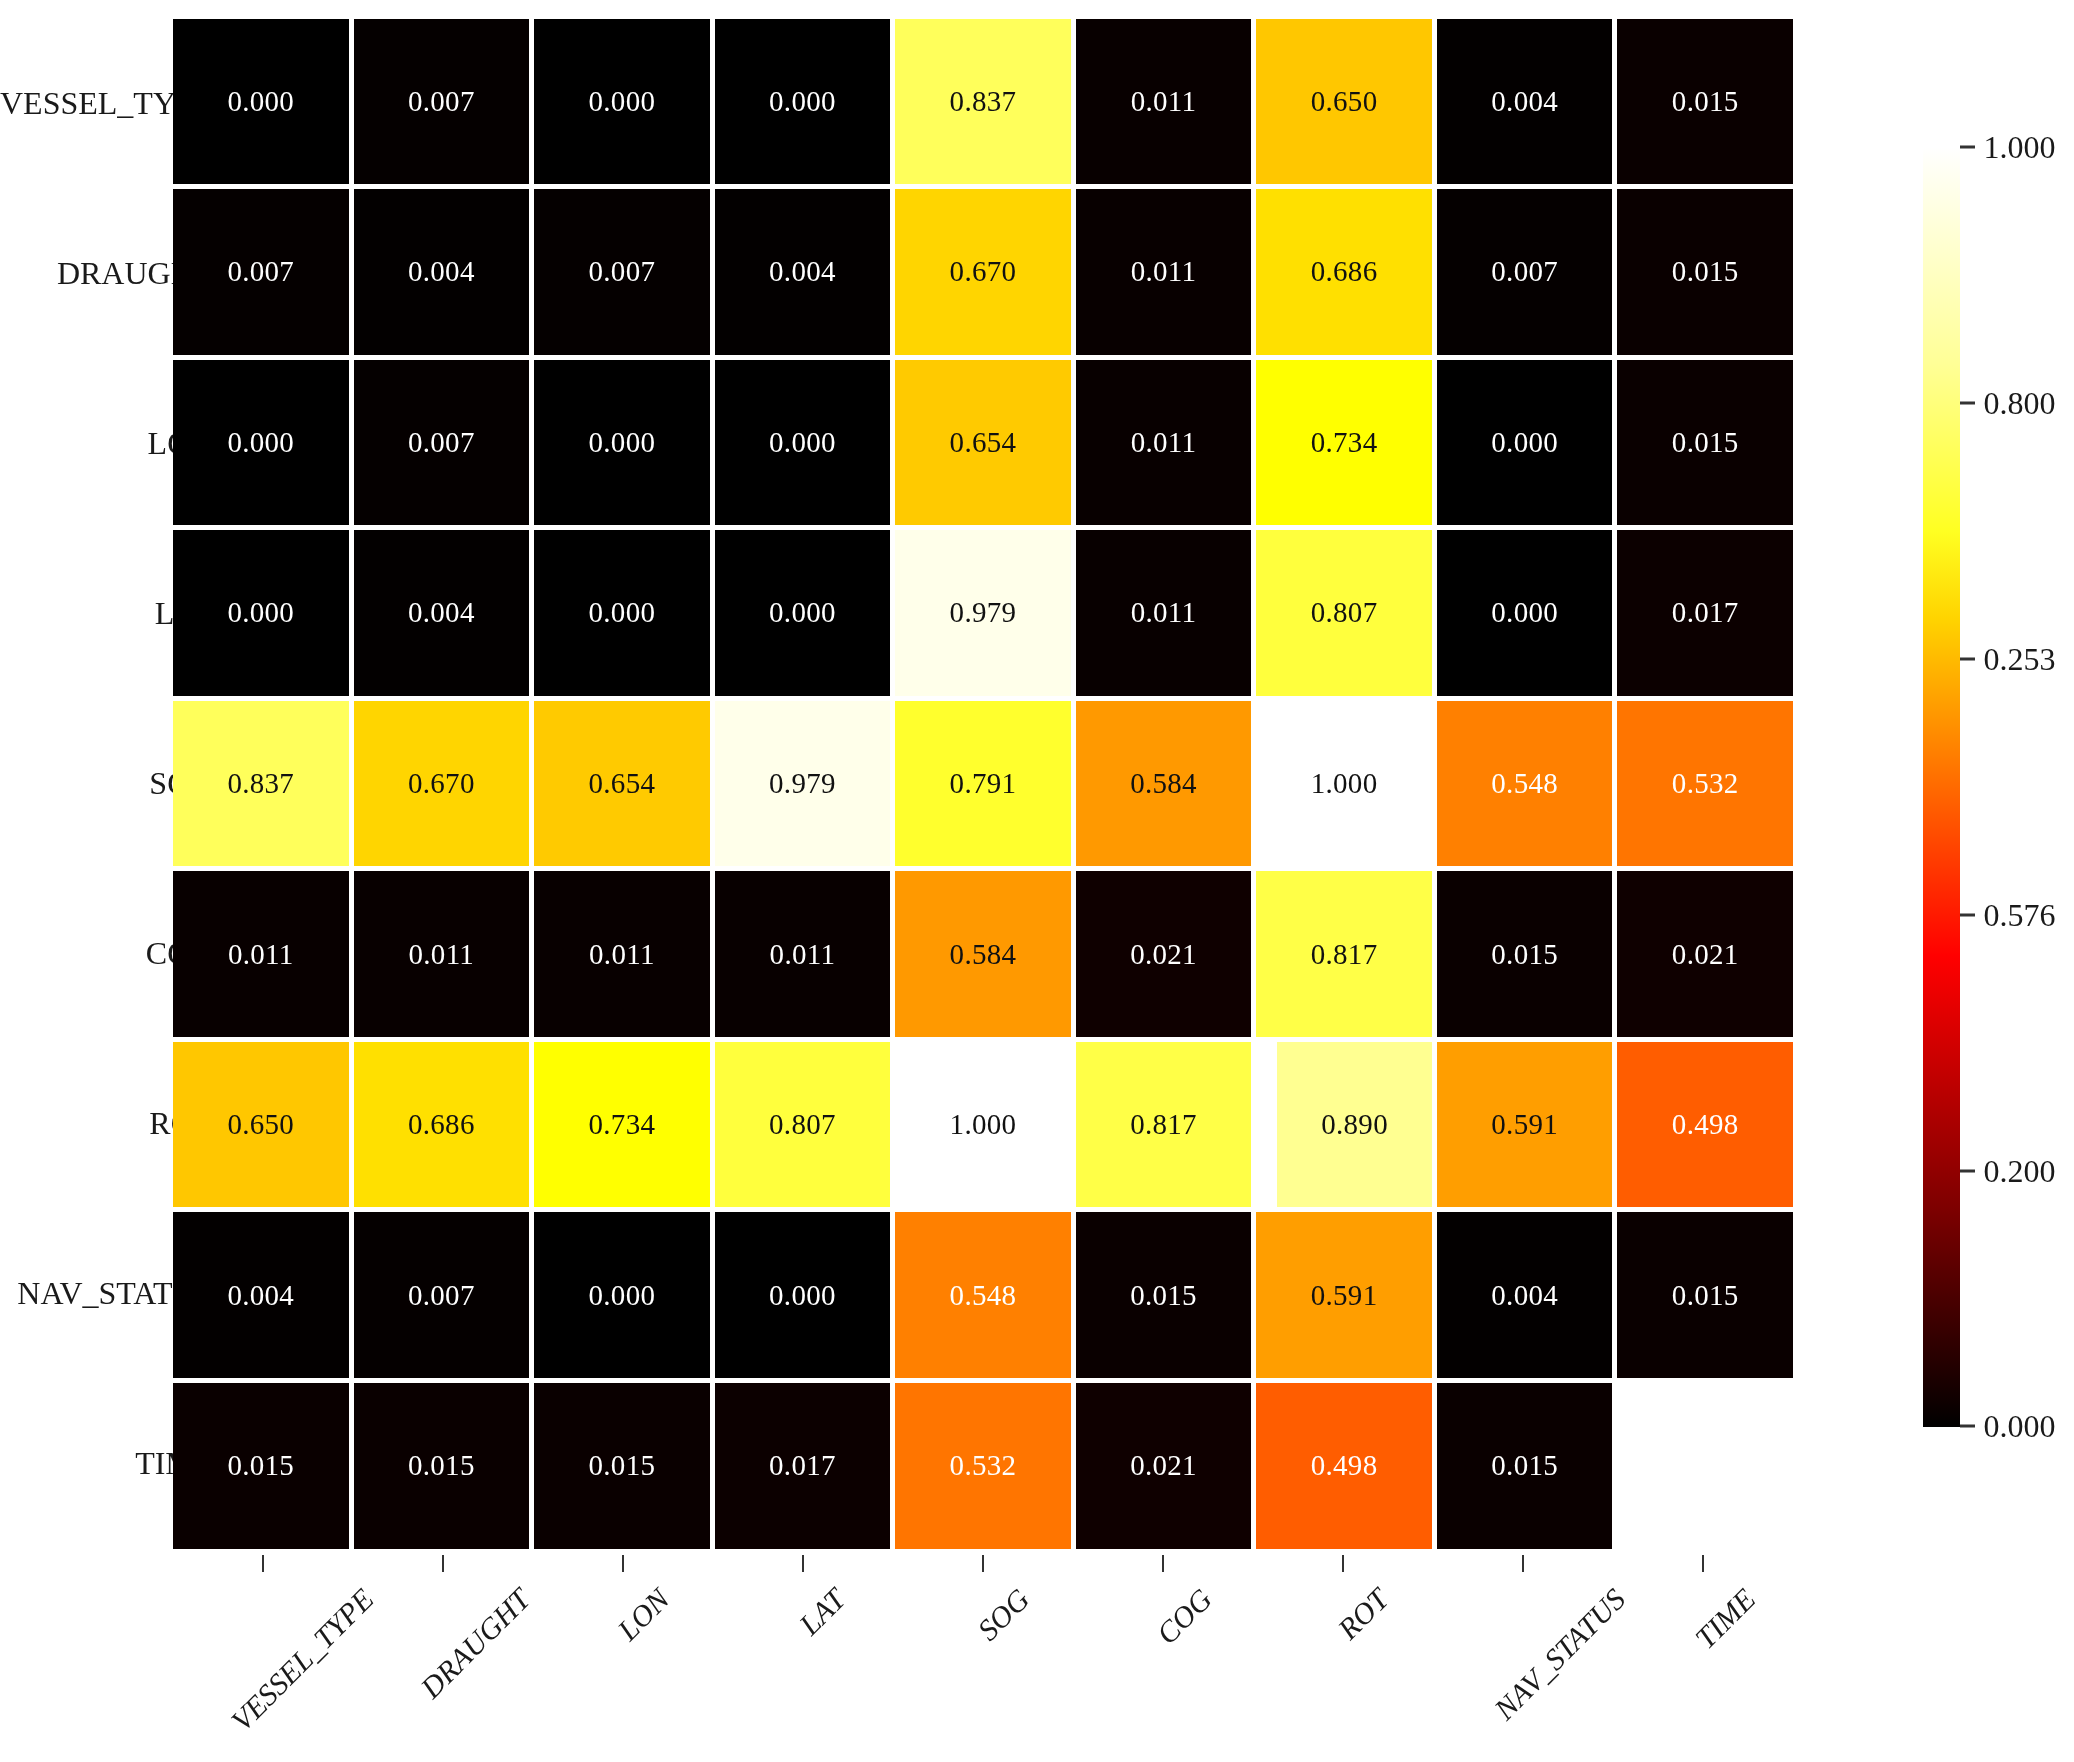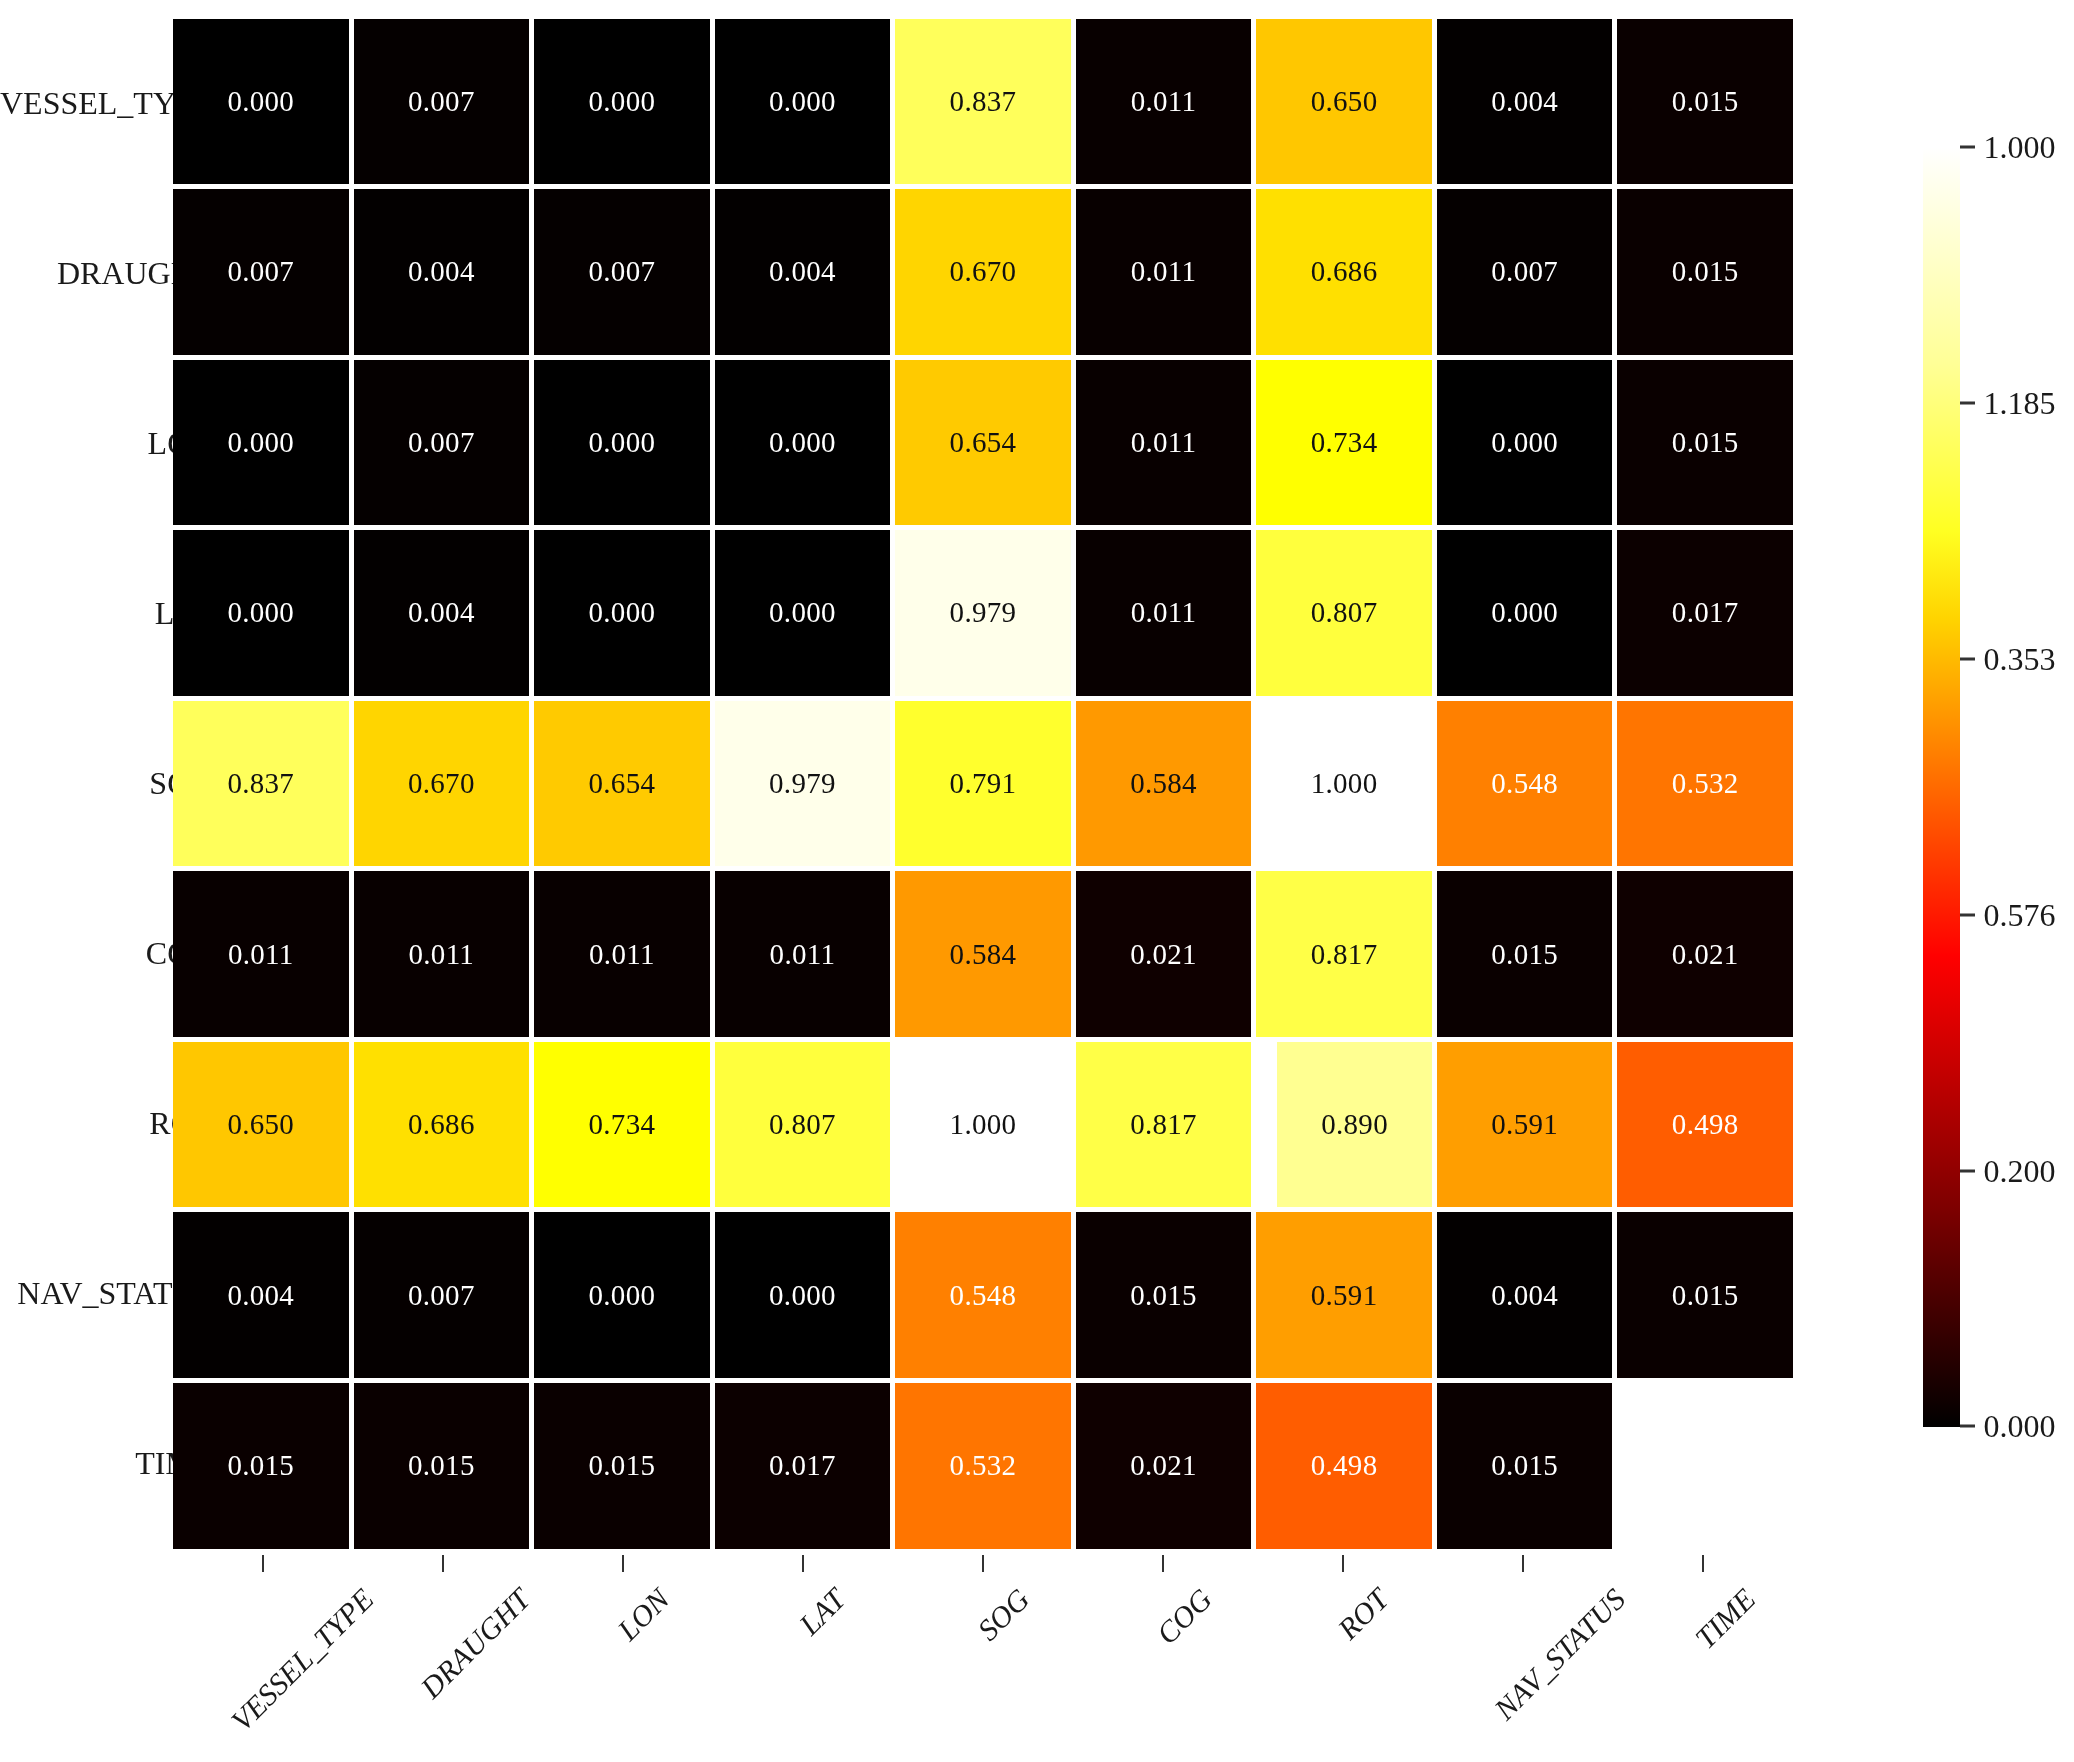--- a/index.html
+++ b/index.html
@@ -446,25 +446,25 @@
     </div>
 
   <div id="cbar"></div>
   <div id="cbticks">
       <div class="cbtick" style="top: 147px;">
         <span class="cdash"></span>
         <span class="val">1.000</span>
       </div>
       <div class="cbtick" style="top: 403px;">
         <span class="cdash"></span>
-        <span class="val">1.185</span>
+        <span class="val">0.800</span>
       </div>
       <div class="cbtick" style="top: 659px;">
         <span class="cdash"></span>
-        <span class="val">0.353</span>
+        <span class="val">0.253</span>
       </div>
       <div class="cbtick" style="top: 915px;">
         <span class="cdash"></span>
         <span class="val">0.576</span>
       </div>
       <div class="cbtick" style="top: 1171px;">
         <span class="cdash"></span>
         <span class="val">0.200</span>
       </div>
       <div class="cbtick" style="top: 1426px;">

